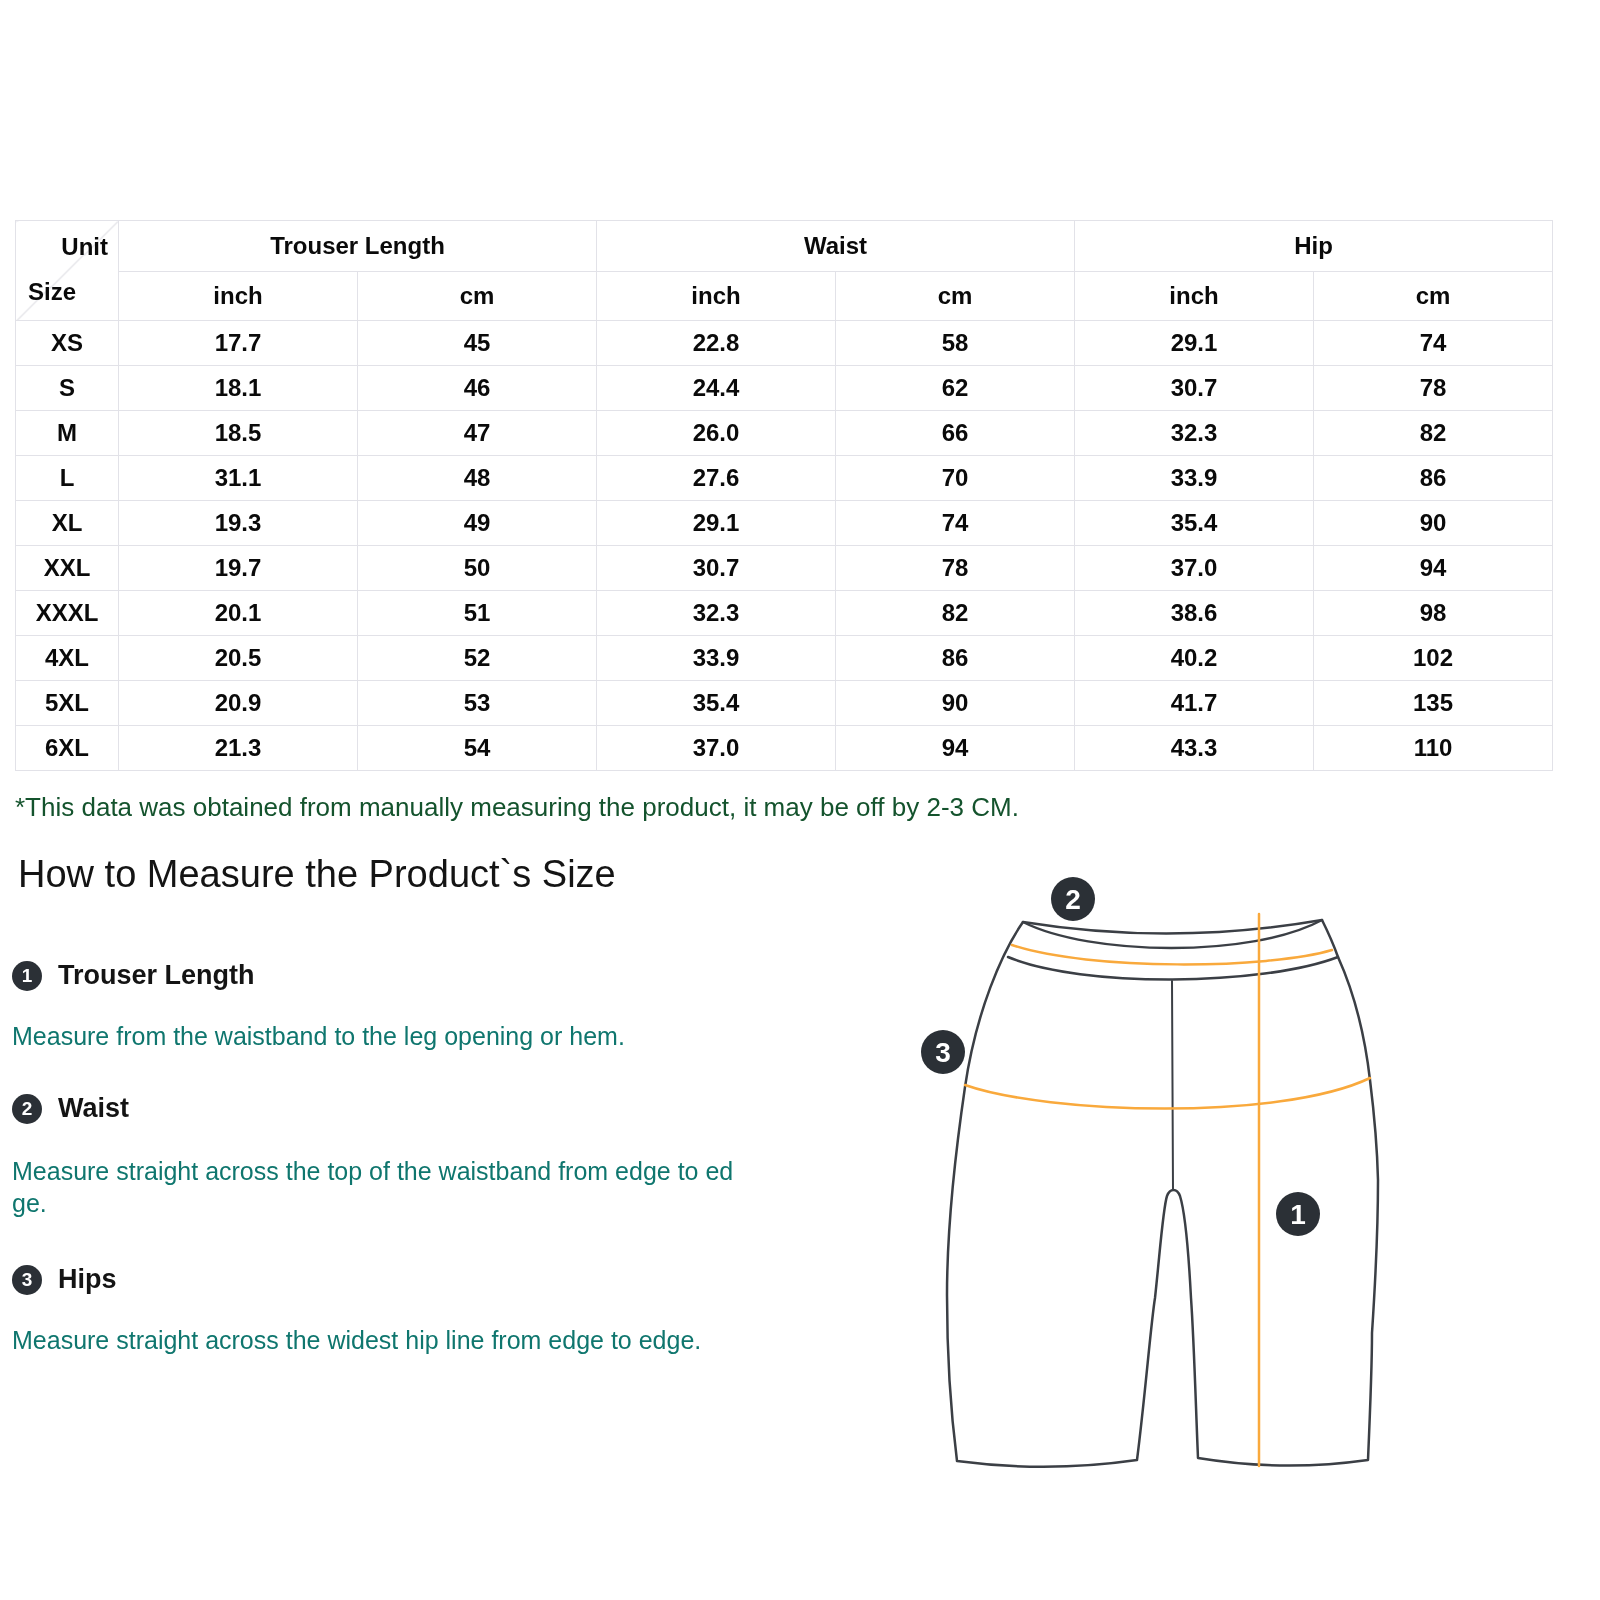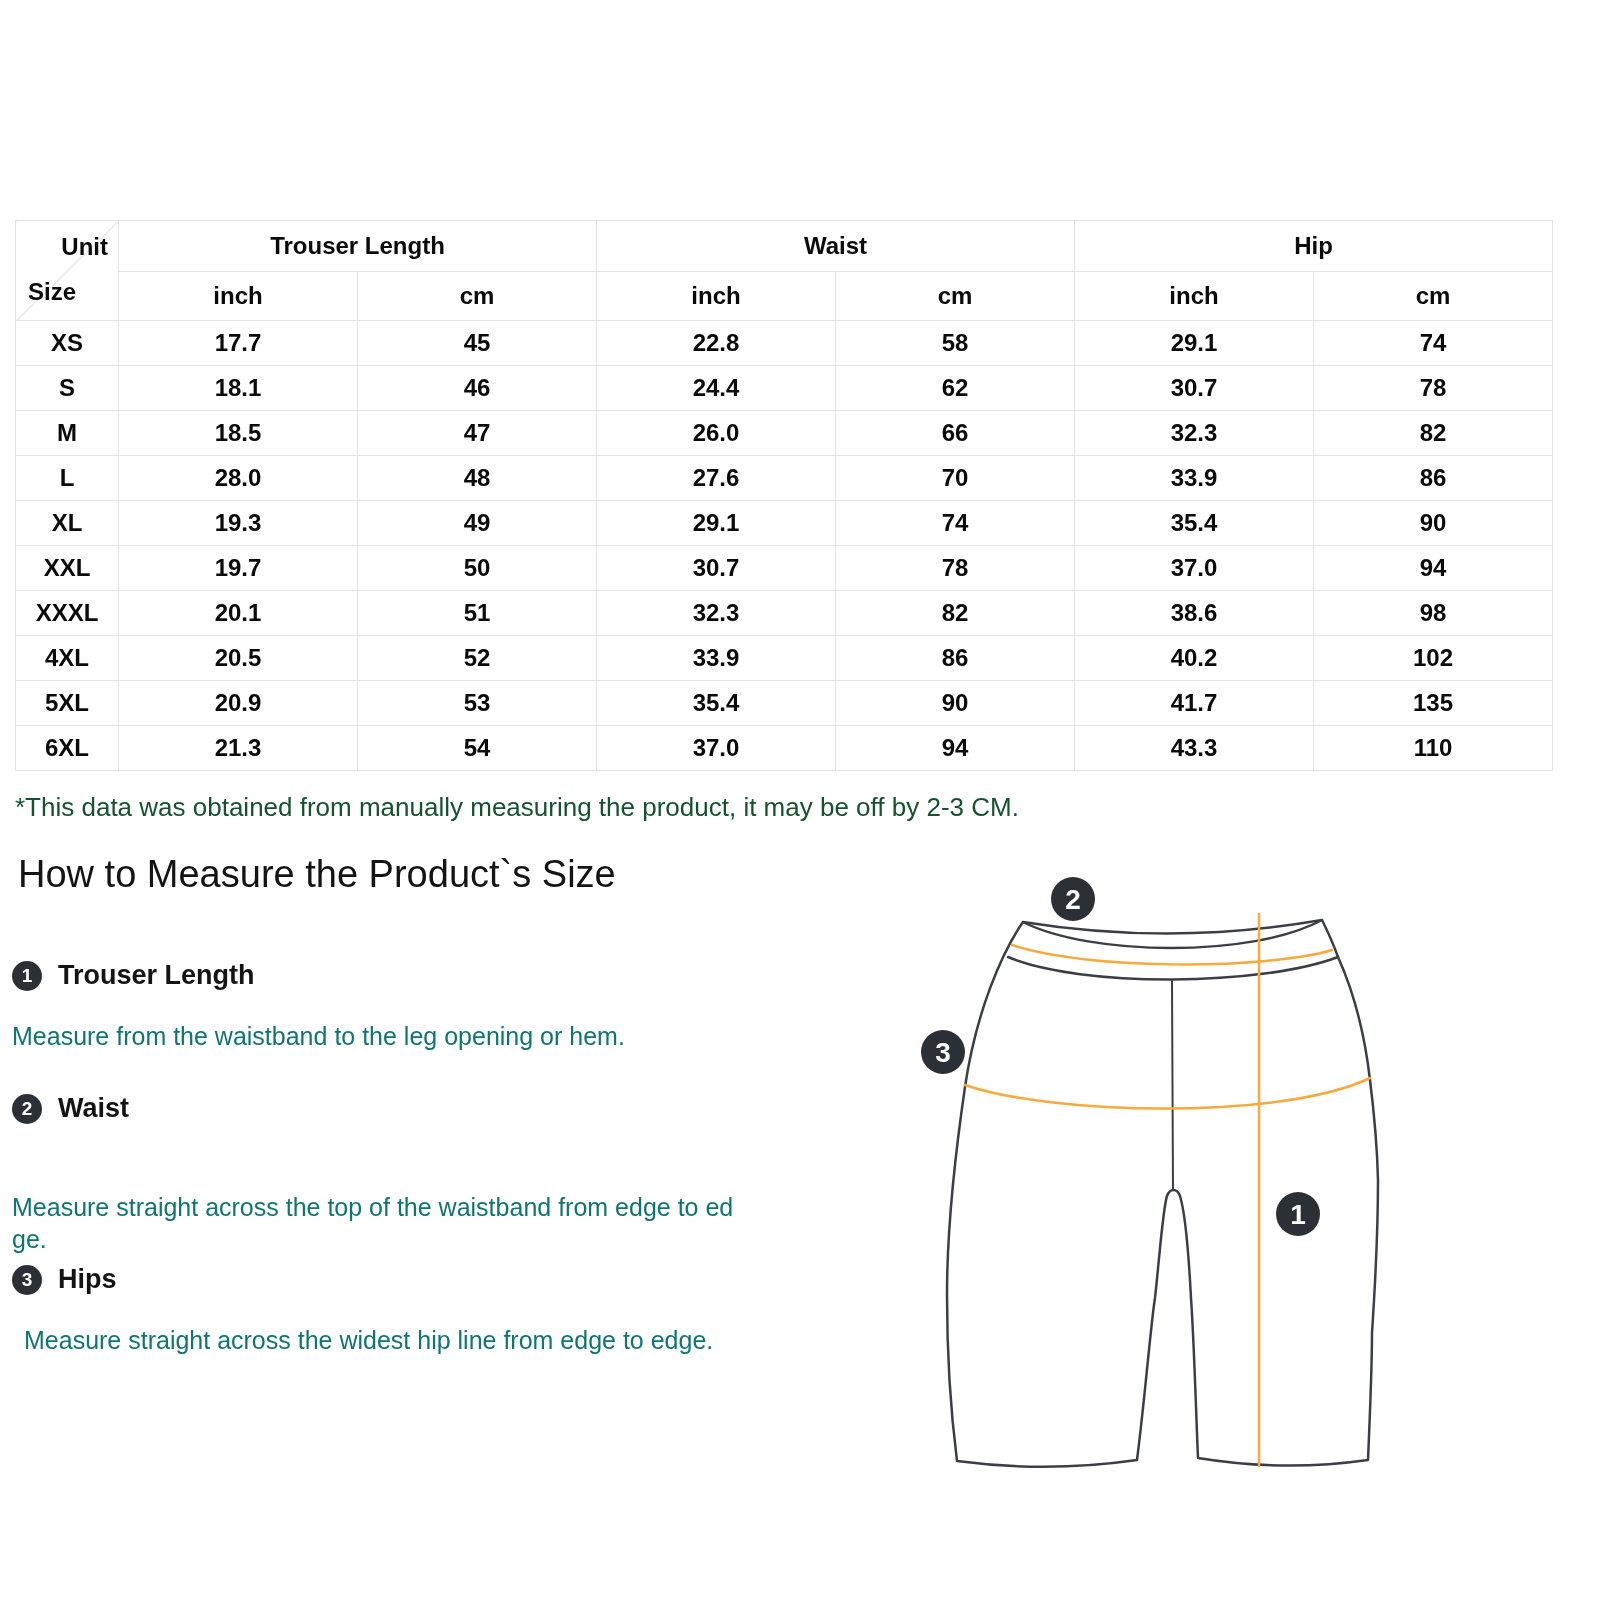--- a/index.html
+++ b/index.html
@@ -45,21 +45,21 @@
     width:30px;height:30px;border-radius:50%;
     background:var(--badge-bg,#343a40);color:var(--badge-text,#fff);
     font-size:19px;font-weight:700;line-height:30px;text-align:center;flex:0 0 auto;
   }
   .guide-item .item-label{font-size:27px;font-weight:700;color:#141414;}
   .item-1{top:960px;} .item-2{top:1093px;} .item-3{top:1264px;}
   .guide-desc{
     position:absolute;left:12px;width:820px;
     font-size:25px;line-height:32px;color:#0f766e;white-space:pre-line;
   }
-  .desc-1{top:1020px;} .desc-2{top:1191px;} .desc-3{top:1324px;margin-left:12px;}
+  .desc-1{top:1020px;} .desc-2{top:1155px;} .desc-3{top:1324px;}
 
   
   .diagram{position:absolute;left:850px;top:840px;width:580px;height:680px;}
   .ol{fill:none;stroke:var(--outline,#3b3f45);stroke-width:2.5;
       stroke-linecap:round;stroke-linejoin:round;}
   .ol-thin{fill:none;stroke:var(--outline,#3b3f45);stroke-width:2;stroke-linecap:round;}
   .ml{fill:none;stroke:var(--measure,#f9a93c);stroke-width:2.5;stroke-linecap:round;}
   .badge-circle{fill:var(--badge-bg,#2b3036);}
   .badge-num{fill:var(--badge-text,#ffffff);font-family:"Liberation Sans",sans-serif;
       font-size:28px;font-weight:700;text-anchor:middle;}
@@ -119,21 +119,21 @@
         <td>M</td>
         <td>18.5</td>
         <td>47</td>
         <td>26.0</td>
         <td>66</td>
         <td>32.3</td>
         <td>82</td>
       </tr>
       <tr>
         <td>L</td>
-        <td>28.0</td>
+        <td>31.1</td>
         <td>48</td>
         <td>27.6</td>
         <td>70</td>
         <td>33.9</td>
         <td>86</td>
       </tr>
       <tr>
         <td>XL</td>
         <td>19.3</td>
         <td>49</td>

